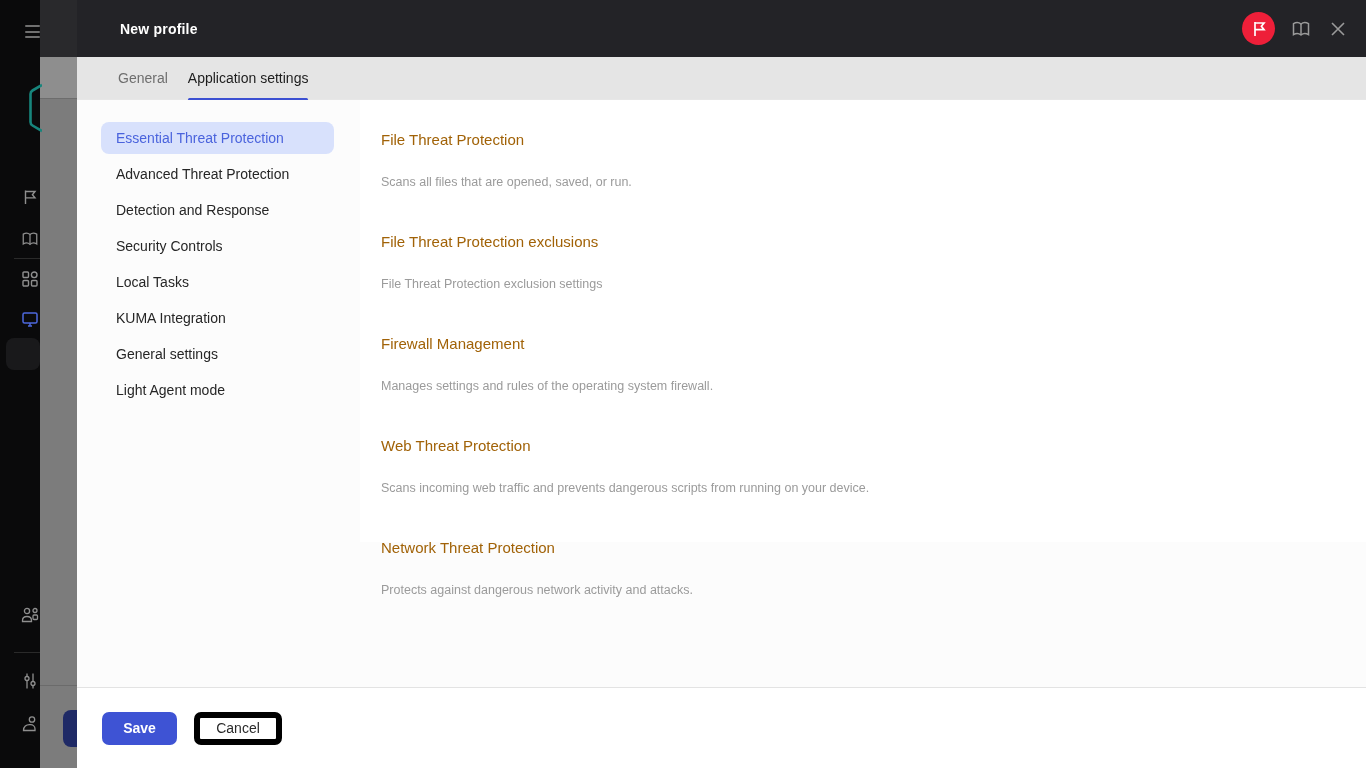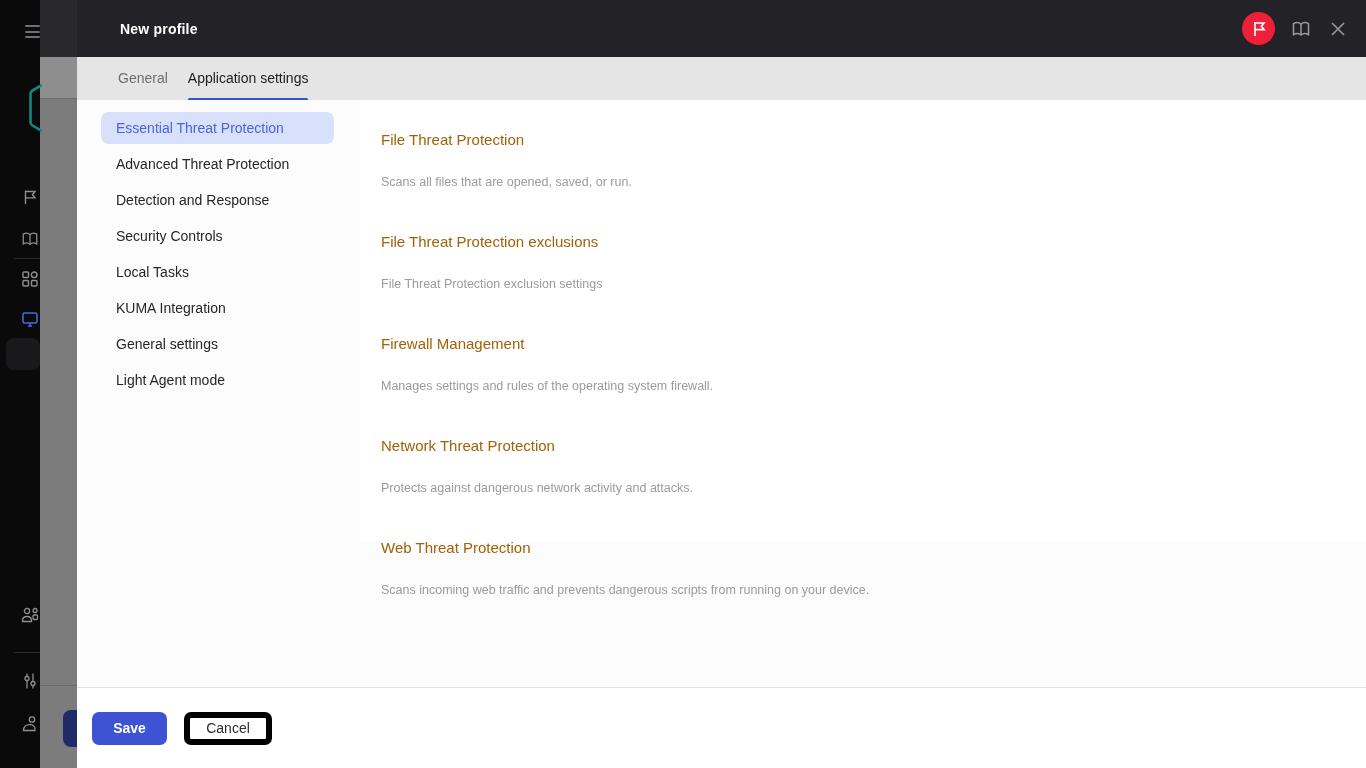--- a/index.html
+++ b/index.html
@@ -49,34 +49,34 @@
             padding-left:41px; gap:20px; }
   .tab { font-size:14px; color:#6e6e6e; height:43px; display:flex; align-items:center;
          position:relative; cursor:pointer; }
   .tab.active { color:#1d1d1d; }
   .tab.active::after { content:""; position:absolute; left:0; right:0; bottom:-1px;
                        height:3px; background:#3c50d2; border-radius:2px; }
 
   .modal-body { position:absolute; left:0; top:100px; right:0; bottom:81px; background:#fcfcfc; }
   .content-card { position:absolute; left:283px; top:0; right:0; height:442px; background:#ffffff; }
 
-  .settings-nav { position:absolute; left:24px; top:12px; width:233px; }
+  .settings-nav { position:absolute; left:24px; top:22px; width:233px; }
   .nav-item { height:32px; margin-bottom:4px; display:flex; align-items:center;
               padding-left:15px; font-size:14px; color:#262626; border-radius:8px; cursor:pointer; }
   .nav-item.selected { background:#d8e1fc; color:#4a63dd; }
 
   .sections { position:absolute; left:304px; top:0; right:60px; padding-top:30px; }
   .section { margin-bottom:42px; }
   .section-link { display:inline-block; font-size:15px; line-height:20px; color:#a16207;
                   text-decoration:none; cursor:pointer; margin-bottom:4px; }
   .section-desc { font-size:12.5px; line-height:16px; color:#9b9b9b;margin-top:20px; }
 
   .modal-footer { position:absolute; left:0; bottom:0; right:0; height:81px; background:#fff;
                   border-top:1px solid #e3e3e3; display:flex; align-items:center;
-                  padding-left:15px; gap:17px; }
+                  padding-left:25px; gap:17px; }
   .btn { height:33px; border-radius:7px; font-size:14px; font-family:"Liberation Sans",sans-serif;
          display:flex; align-items:center; justify-content:center; cursor:pointer; }
   .btn-primary { width:75px; background:#3e53d4; color:#ffffff; border:none; font-weight:bold; }
   .btn-secondary { width:88px; background:#ffffff; color:#2b2b2b; border:6px solid #000000; }
 </style>
 </head>
 <body>
 
 <div class="stage">
 
@@ -205,26 +205,26 @@
         </div>
         <div class="section">
           <a class="section-link">File Threat Protection exclusions</a>
           <div class="section-desc">File Threat Protection exclusion settings</div>
         </div>
         <div class="section">
           <a class="section-link">Firewall Management</a>
           <div class="section-desc">Manages settings and rules of the operating system firewall.</div>
         </div>
         <div class="section">
+          <a class="section-link">Web Threat Protection</a>
+          <div class="section-desc">Scans incoming web traffic and prevents dangerous scripts from running on your device.</div>
+        </div>
+        <div class="section">
           <a class="section-link">Network Threat Protection</a>
           <div class="section-desc">Protects against dangerous network activity and attacks.</div>
-        </div>
-        <div class="section">
-          <a class="section-link">Web Threat Protection</a>
-          <div class="section-desc">Scans incoming web traffic and prevents dangerous scripts from running on your device.</div>
         </div>
       </div>
     </div>
 
     <div class="modal-footer">
       <button class="btn btn-primary">Save</button>
       <button class="btn btn-secondary">Cancel</button>
     </div>
 
   </div>

